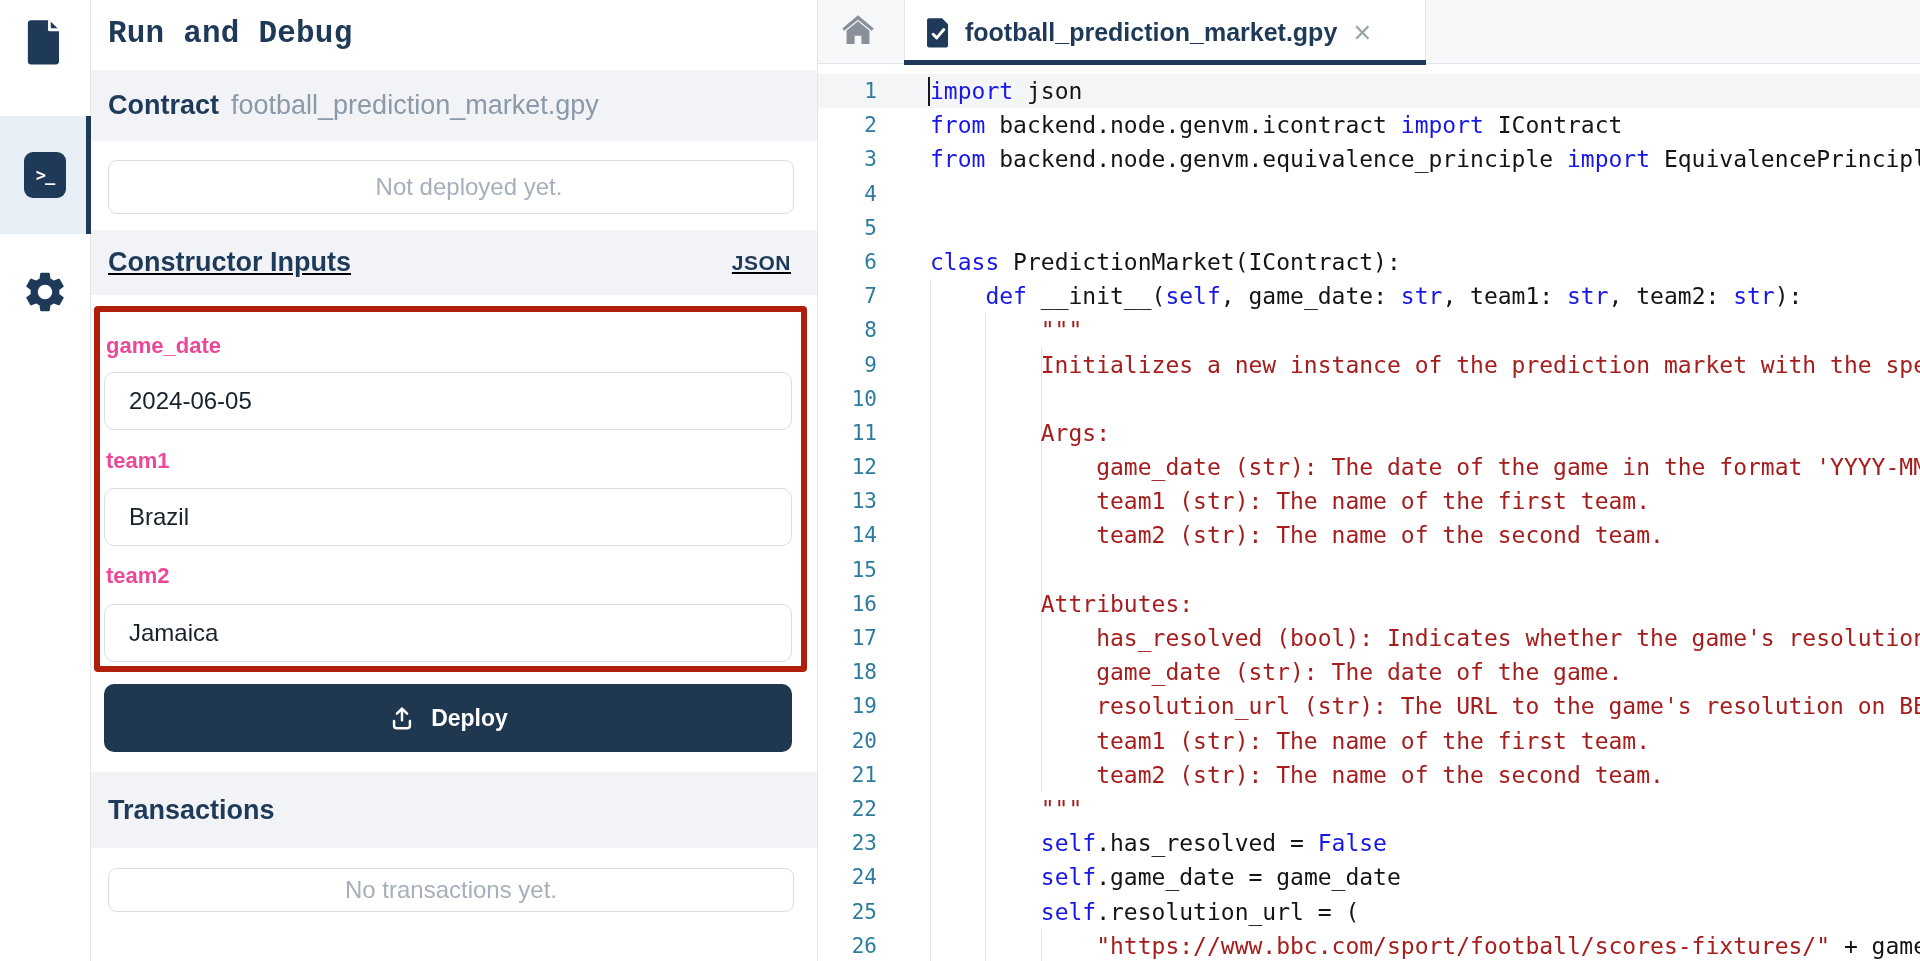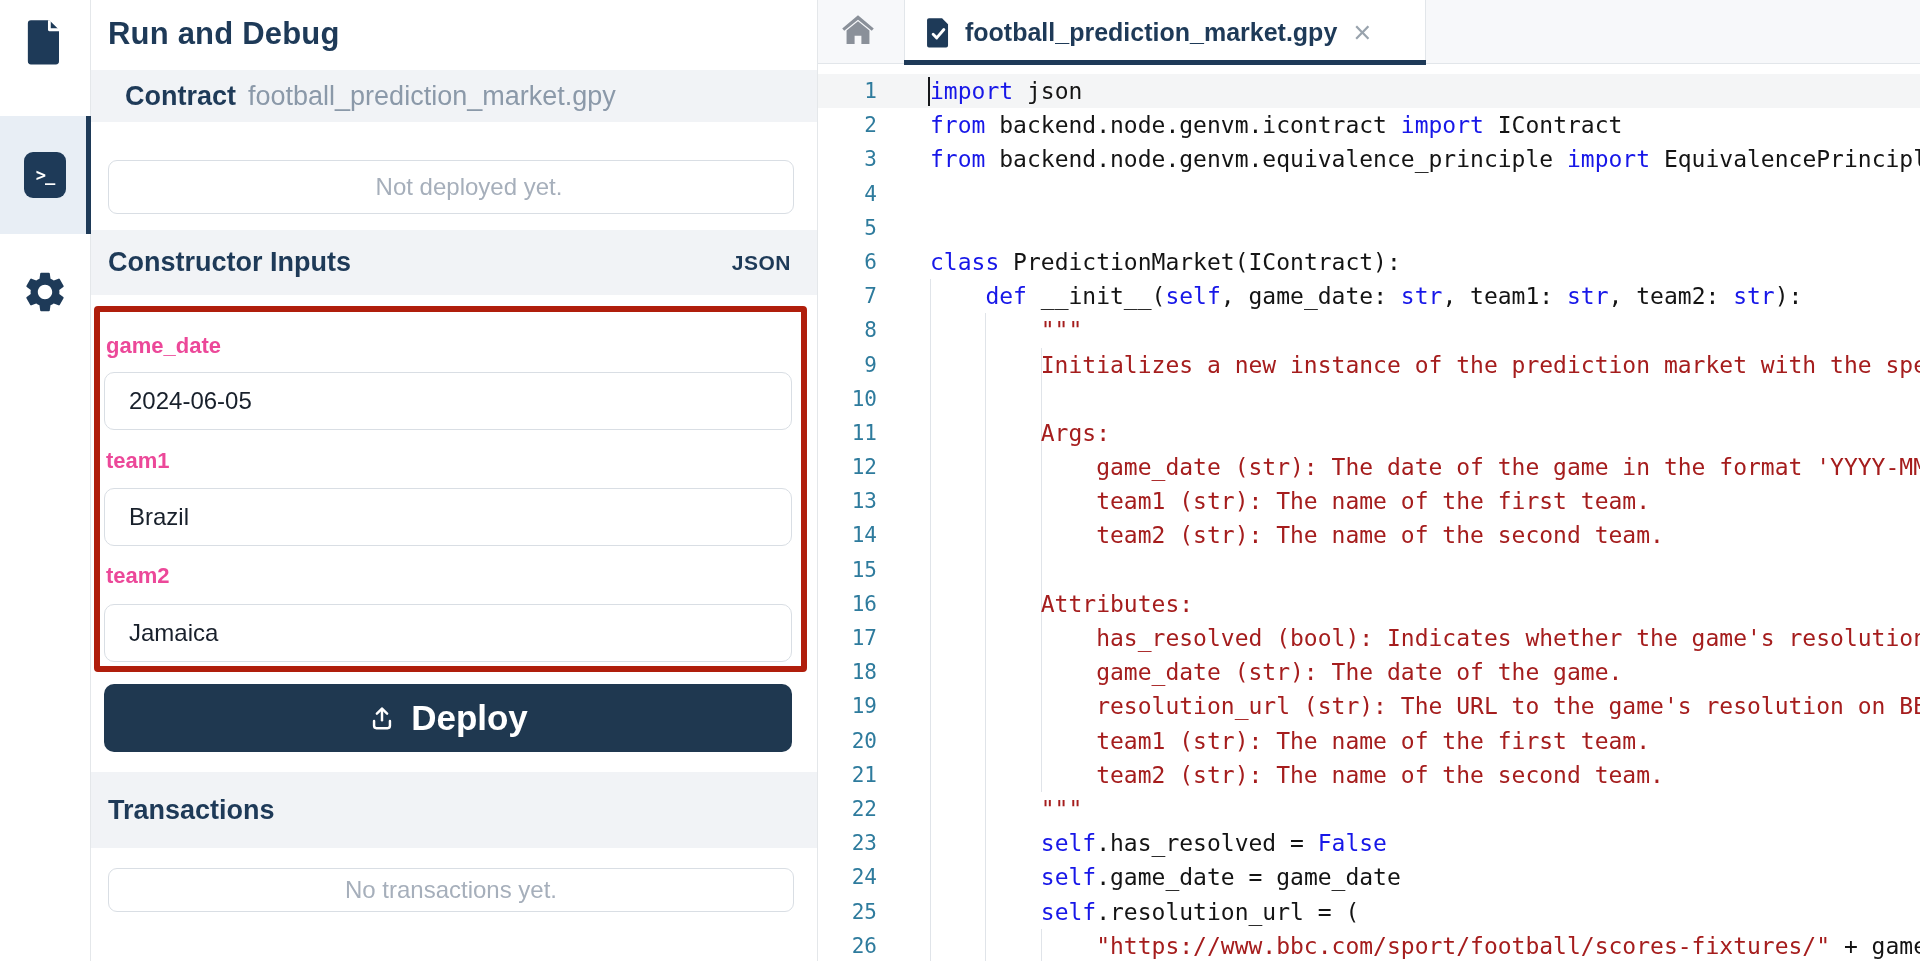--- a/index.html
+++ b/index.html
@@ -30,37 +30,37 @@
   .active-bg{position:absolute;left:0;top:116px;width:86px;height:118px;background:#e8eef5;}
   .active-bar{position:absolute;left:86px;top:116px;width:5px;height:118px;background:var(--accent_navy);}
   .icon-slot{position:absolute;display:flex;align-items:center;justify-content:center;cursor:pointer;}
   .slot-file{left:22px;top:18px;width:46px;height:52px;}
   .slot-term{left:24px;top:152px;width:42px;height:46px;background:var(--accent_navy);border-radius:9px;}
   .term-glyph{color:#fff;font-family:"DejaVu Sans Mono",monospace;font-weight:bold;font-size:17px;letter-spacing:-1px;}
   .slot-gear{left:21px;top:270px;width:48px;height:48px;}
 
   
   .panel{position:absolute;left:91px;top:0;width:727px;height:961px;background:#fff;border-right:1px solid var(--divider);}
-  .panel-title{position:absolute;left:17px;top:16px;font-size:31px;font-weight:600;color:var(--accent_navy);letter-spacing:.2px;}
+  .panel-title{position:absolute;left:17px;top:16px;font-size:31px;font-weight:600;color:var(--accent_navy);letter-spacing:.2px;font-family:Liberation Mono, monospace;}
   .band{position:absolute;left:0;width:726px;background:var(--section_band);display:flex;align-items:center;}
-  .band-contract{top:70px;height:52px;padding-left:34px;font-size:27px;}
+  .band-contract{top:70px;height:71px;padding-left:17px;font-size:27px;}
   .contract-label{font-weight:700;color:var(--accent_navy);}
   .contract-file{color:var(--filename_text);margin-left:12px;}
   .empty-box{position:absolute;left:17px;width:686px;border:1px solid var(--input_border);border-radius:9px;display:flex;align-items:center;justify-content:center;color:var(--muted_text);font-size:24px;background:#fff;}
   .box-deploy-status{top:160px;height:54px;padding-left:36px;}
-  .band-constructor{top:230px;height:65px;padding:0 26px 0 17px;justify-content:space-between;}
+  .band-constructor{top:230px;height:65px;padding:0 26px 0 17px;justify-content:space-between;text-decoration:underline;}
   .section-title{font-size:27px;font-weight:600;color:var(--accent_navy);}
   .json-toggle{font-size:21px;font-weight:700;color:var(--accent_navy);letter-spacing:.5px;cursor:pointer;}
   .annotation{position:absolute;left:3px;top:306px;width:713px;height:366px;border:6px solid var(--annotation_red);border-radius:4px;z-index:6;pointer-events:none;}
   .field-label{position:absolute;left:15px;font-size:22px;font-weight:700;color:#ec4899;}
   .lbl-0{top:333px;} .lbl-1{top:448px;} .lbl-2{top:563px;}
   .field-input{position:absolute;left:13px;width:688px;height:58px;border:1px solid var(--input_border);border-radius:10px;padding:0 24px;font-size:24px;color:#18202b;font-family:"Liberation Sans",sans-serif;background:#fff;outline:none;}
   .inp-0{top:372px;} .inp-1{top:488px;} .inp-2{top:604px;}
   .deploy-btn{position:absolute;left:13px;top:684px;width:688px;height:68px;background:var(--deploy_button_bg);border:none;border-radius:10px;display:flex;align-items:center;justify-content:center;gap:15px;cursor:pointer;}
-  .deploy-label{color:#fff;font-size:35px;font-weight:700;font-family:"Liberation Sans",sans-serif;}
+  .deploy-label{color:#fff;font-size:23px;font-weight:700;font-family:"Liberation Sans",sans-serif;}
   .band-tx{top:772px;height:76px;padding-left:17px;text-align:right;}
   .box-tx{top:868px;height:44px;}
 
   
   .editor{position:absolute;left:818px;top:0;width:1102px;height:961px;background:#fff;}
   .tabstrip{position:absolute;left:0;top:0;width:1102px;height:64px;background:var(--strip_bg);border-bottom:1px solid #e2e6ea;}
   .home-btn{position:absolute;left:20px;top:12px;width:40px;height:40px;display:flex;align-items:center;justify-content:center;cursor:pointer;}
   .tab{position:absolute;left:86px;top:0;width:522px;height:64px;background:#fff;border-left:1px solid #e2e6ea;border-right:1px solid #e2e6ea;display:flex;align-items:center;padding-left:20px;cursor:pointer;}
   .tab::after{content:"";position:absolute;left:-1px;right:-1px;bottom:-1px;height:5px;background:var(--accent_navy);}
   .tab-title{font-size:25px;font-weight:700;color:var(--accent_navy);margin-left:13px;white-space:nowrap;}

